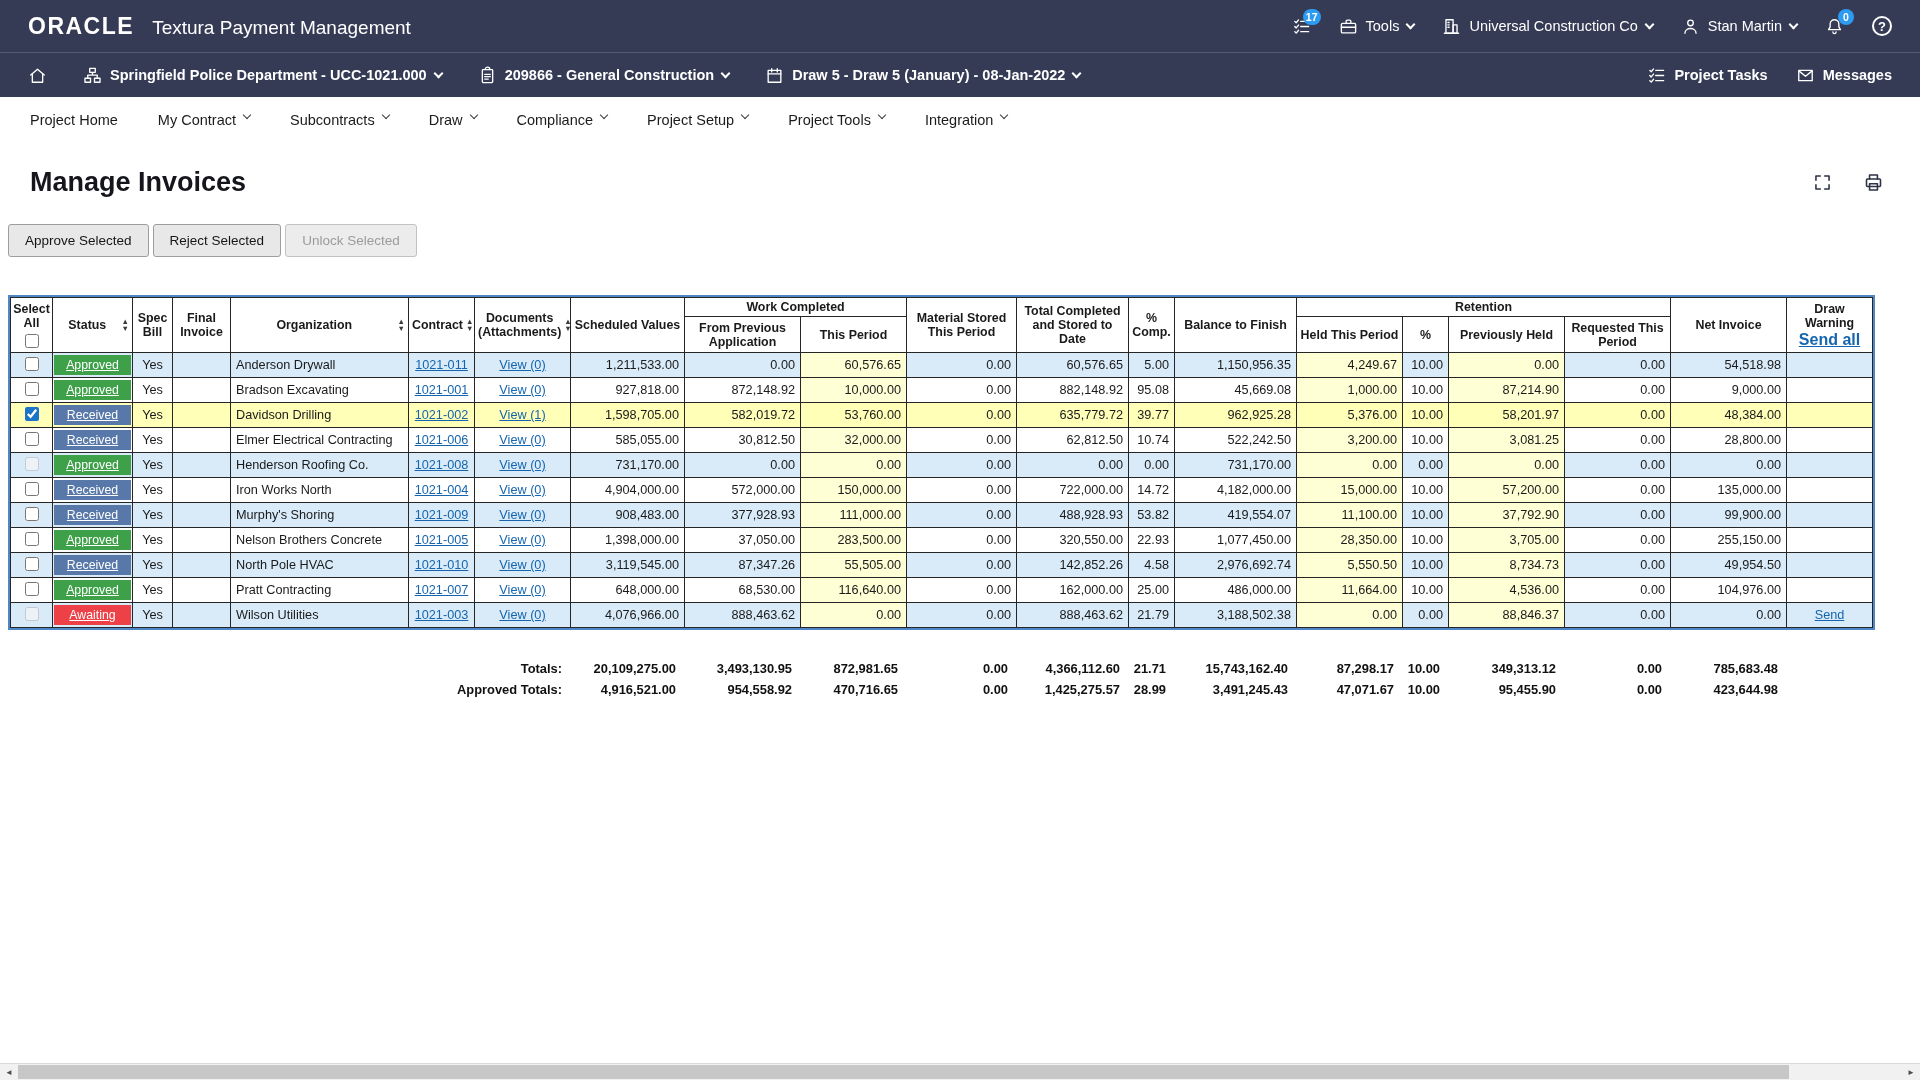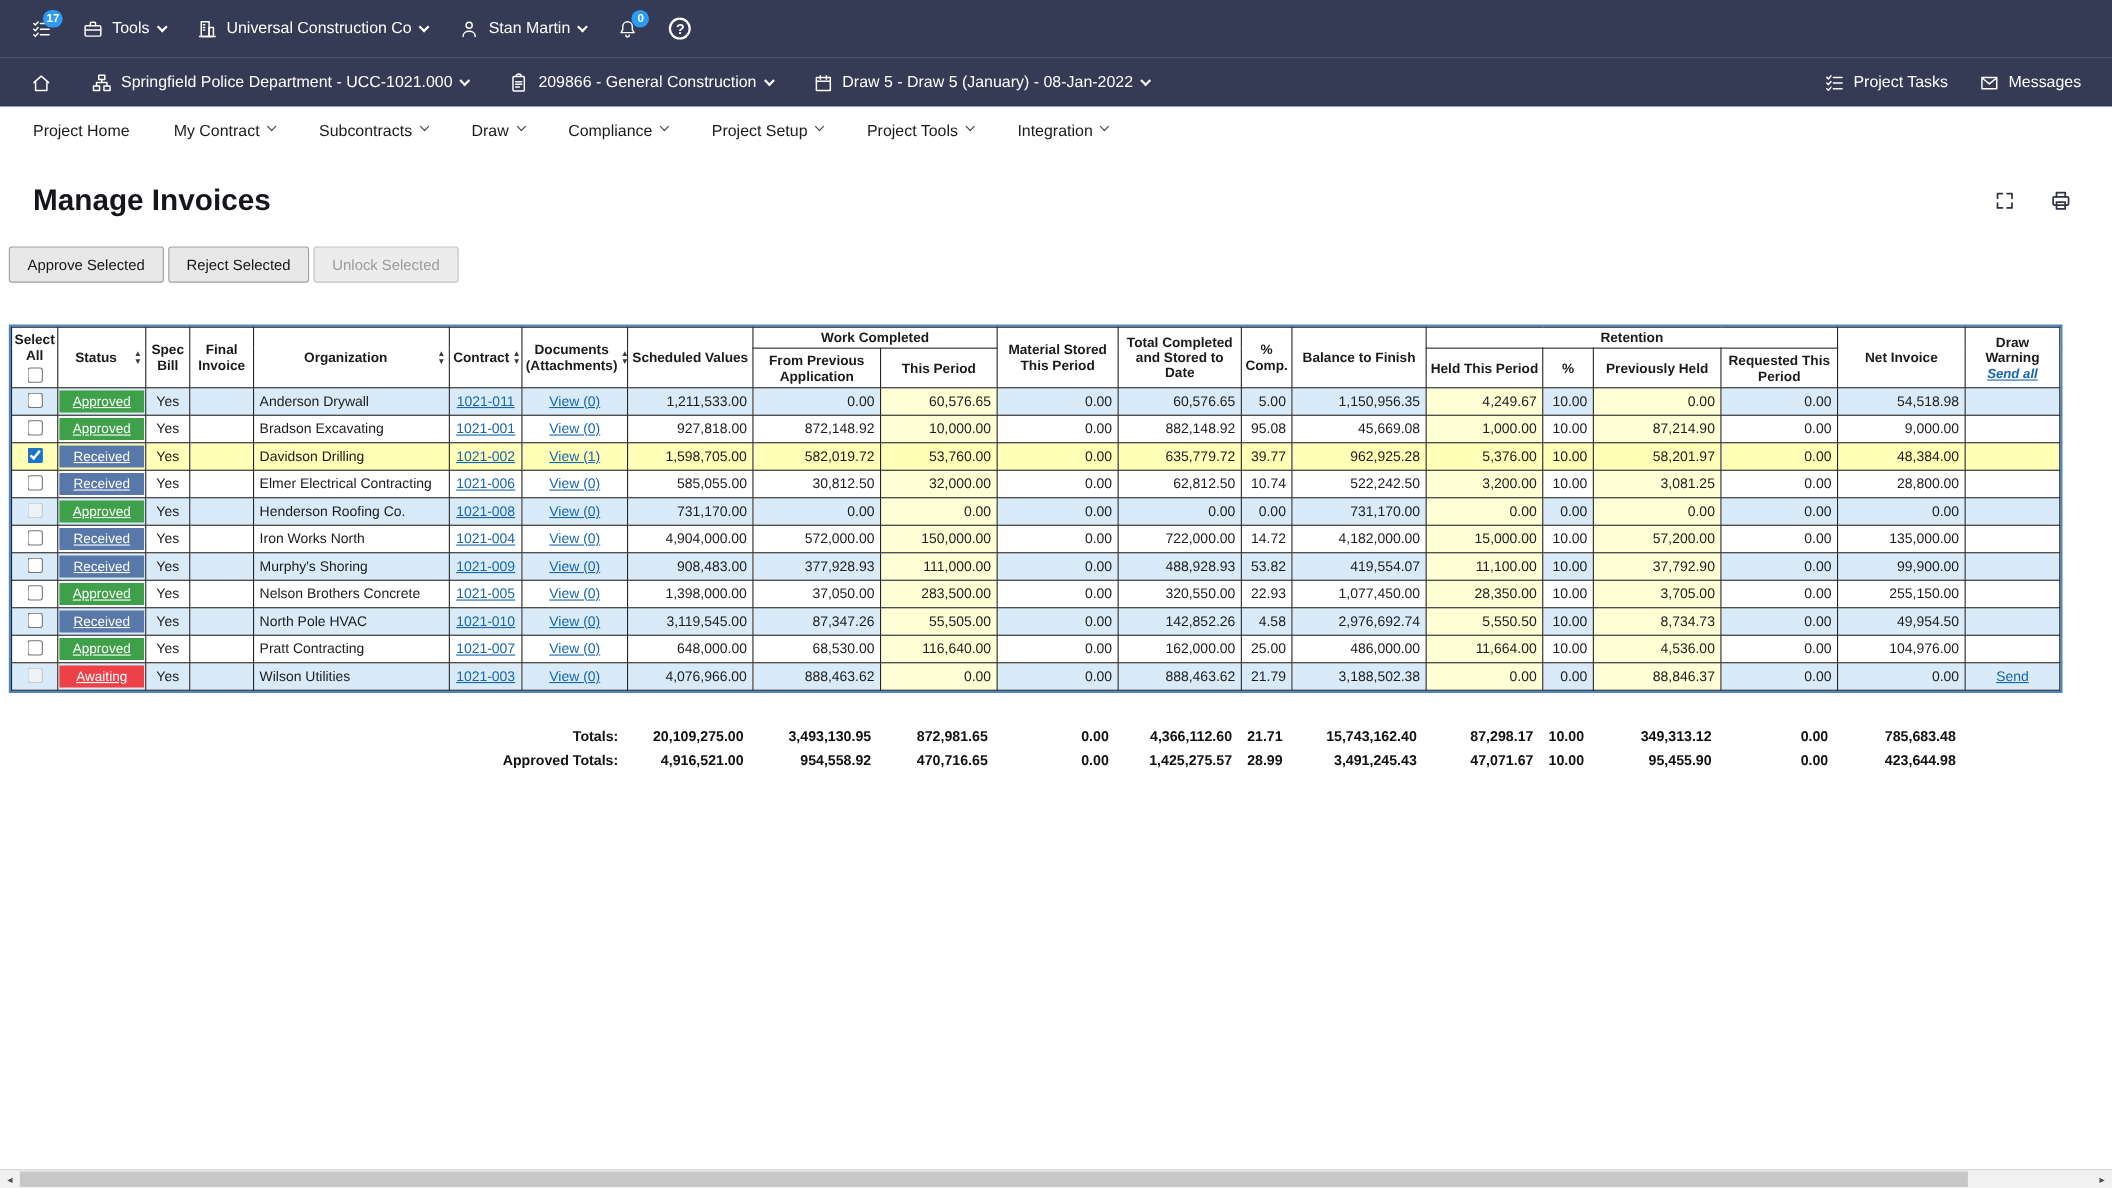--- a/index.html
+++ b/index.html
@@ -10,21 +10,21 @@
   .topbar{background:var(--topbar,#353A55);color:#fff;}
   .tb-row{display:flex;align-items:center;justify-content:space-between;padding:0 28px;}
   .tb-row1{height:52px;}
   .tb-row2{height:45px;border-top:1px solid rgba(255,255,255,.16);}
   .brand{display:flex;align-items:baseline;gap:18px;}
   .oracle{font-size:23px;font-weight:700;letter-spacing:1.5px;}
   .product{font-size:19px;font-weight:400;}
   .tb-right{display:flex;align-items:center;gap:28px;}
   .tb-left2{display:flex;align-items:center;gap:36px;}
   .tb-menu{display:flex;align-items:center;gap:8px;font-size:14.5px;cursor:pointer;position:relative;white-space:nowrap;}
-  .tb-menu.strong{font-weight:400;}
+  .tb-menu.strong{font-weight:700;}
   .iconbtn{position:relative;display:flex;align-items:center;cursor:pointer;}
   .ic{width:19px;height:19px;stroke:#fff;fill:none;stroke-width:1.7;stroke-linecap:round;stroke-linejoin:round;}
   .badge{position:absolute;top:-8px;right:-10px;background:var(--badge,#2E9BF2);color:#fff;font-size:10.5px;font-weight:700;
          min-width:16px;height:16px;border-radius:8px;display:flex;align-items:center;justify-content:center;padding:0 3px;}
   .helpcirc{width:20px;height:20px;border:2px solid #fff;border-radius:50%;display:flex;align-items:center;justify-content:center;font-size:13px;font-weight:700;}
   .chev{display:inline-block;width:7px;height:7px;border-style:solid;border-width:0 2px 2px 0;transform:rotate(45deg);margin-bottom:3px;}
   .chev-w{border-color:#fff;}
   .chev-d{border-color:#3a3a3a;width:6px;height:6px;border-width:0 1.5px 1.5px 0;}
 
   
@@ -62,37 +62,41 @@
   .status-badge{display:block;margin:1px;padding:3px 0;text-align:center;color:#fff;font-size:12.3px;text-decoration:underline;cursor:pointer;}
   .st-approved{background:var(--approved,#3EA149);}
   .st-received{background:var(--received,#5778A8);}
   .st-awaiting{background:var(--awaiting,#EE4147);}
   input[type=checkbox]{width:14px;height:14px;accent-color:#1A74C8;cursor:pointer;}
   .hflex{display:flex;align-items:center;width:100%;gap:3px;}
   .hflex .hlabel{flex:1;text-align:center;}
   .sorter{display:flex;flex-direction:column;line-height:7px;font-size:7.5px;color:#3a3a3a;cursor:pointer;}
   .selhead{display:flex;flex-direction:column;align-items:center;gap:4px;padding:2px 0;}
   .dwhead{display:flex;flex-direction:column;align-items:center;gap:1px;}
-  .dwhead .lnk{font-size:12px;font-style:italic;}
+  .dwhead .lnk{font-size:16px;}
 
   
   table.totals{border-collapse:collapse;table-layout:fixed;width:1862px;margin-top:24px;}
   .totals td{font-size:12.9px;font-weight:700;text-align:right;padding:3px 6px;white-space:nowrap;color:#111;}
 
   
   .hscroll{position:fixed;left:0;right:0;bottom:0;height:17px;background:#f1f1f1;border-top:1px solid #d9d9d9;display:flex;align-items:stretch;z-index:10;}
   .harrow{width:18px;display:flex;align-items:center;justify-content:center;font-size:8px;color:#4d4d4d;cursor:pointer;}
   .htrack{flex:1;position:relative;}
   .hthumb{position:absolute;left:0;top:1px;bottom:1px;width:94%;background:#c7c7c7;cursor:pointer;}
 </style>
 </head>
 <body>
 
 <header class="topbar">
   <div class="tb-row tb-row1">
+    <div class="brand">
+      <span class="oracle">ORACLE</span>
+      <span class="product">Textura Payment Management</span>
+    </div>
     <div class="tb-right">
       <div class="iconbtn">
         <svg class="ic" viewBox="0 0 24 24">
             <path d="M3.5 5.5l1.8 1.8 3-3.6"></path>
             <line x1="11" y1="5.5" x2="21" y2="5.5"></line>
             <path d="M3.5 12l1.8 1.8 3-3.6"></path>
             <line x1="11" y1="12" x2="21" y2="12"></line>
             <path d="M3.5 18.5l1.8 1.8 3-3.6"></path>
             <line x1="11" y1="18.5" x2="21" y2="18.5"></line>
           </svg>

